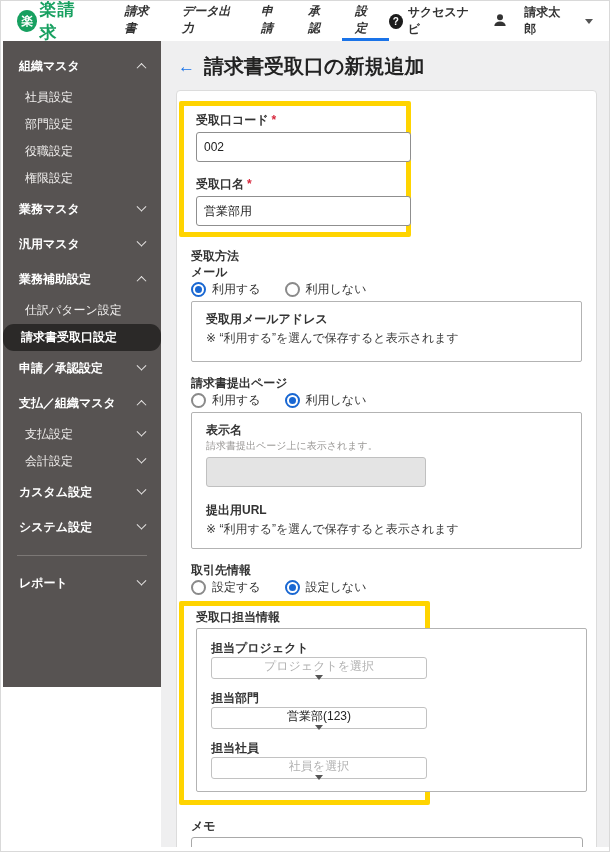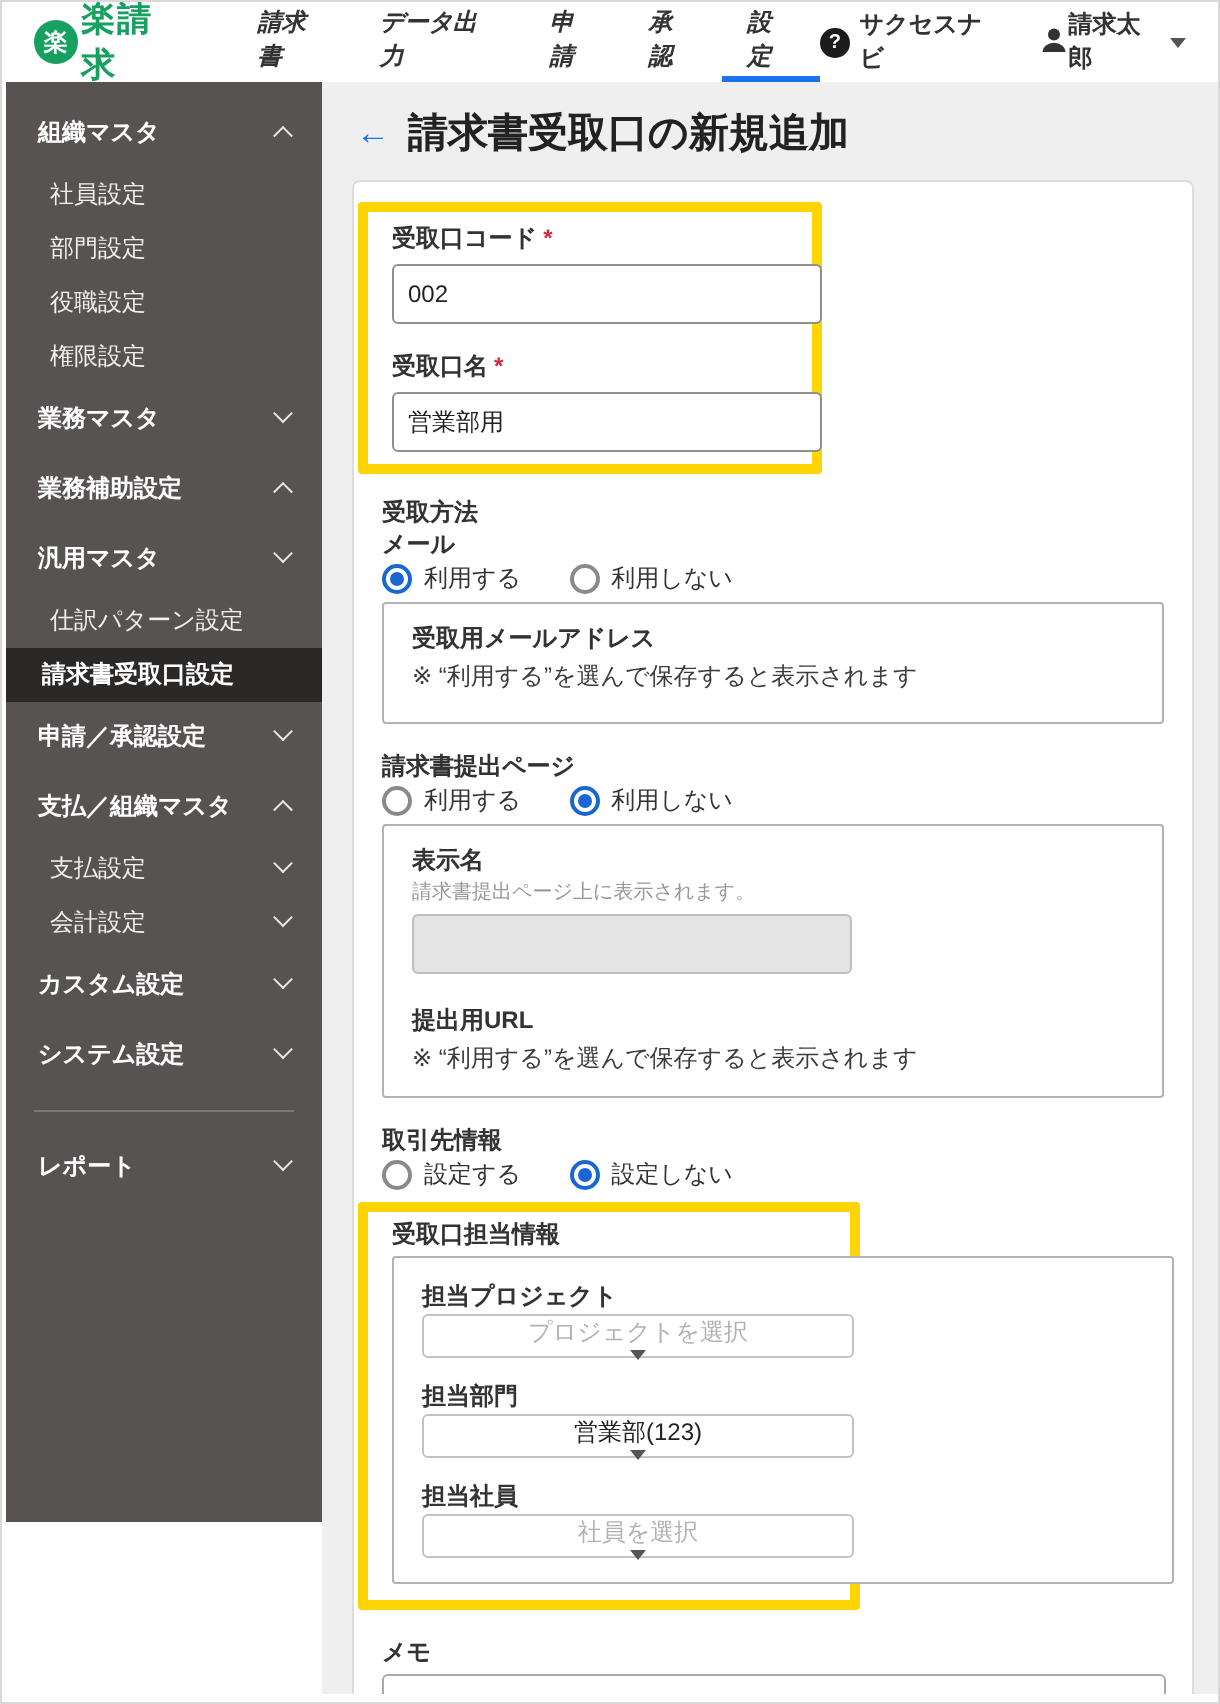--- a/index.html
+++ b/index.html
@@ -18,31 +18,31 @@
   .logo-text { color:#17a060; font-size:17px; font-weight:bold; letter-spacing:1px; }
   .nav { display:flex; margin-left:22px; height:40px; }
   .nav-item { font-size:12px; font-weight:bold; color:#333; padding:0 13px; height:40px;
     display:flex; align-items:center; border-bottom:3px solid transparent; cursor:pointer;font-style:italic; }
   .nav-item.active { border-bottom-color:#1a73e8; }
   .top-right { margin-left:auto; display:flex; align-items:center; gap:18px; }
   .help-link { display:flex; align-items:center; gap:5px; font-size:12px; font-weight:bold; cursor:pointer; }
   .q-icon { width:15px; height:15px; border-radius:50%; background:#1c1c1c; color:#fff;
     font-size:10px; font-weight:bold; display:flex; align-items:center; justify-content:center; }
   .q-icon::before { content:"?"; }
-  .user-menu { display:flex; align-items:center; gap:0; font-size:12px; font-weight:bold; cursor:pointer; }
+  .user-menu { display:flex; align-items:center; gap:17px; font-size:12px; font-weight:bold; cursor:pointer; }
   .dd-caret { width:0; height:0; border-left:4px solid transparent; border-right:4px solid transparent;
     border-top:5px solid #555; margin-left:4px; }
   
-  .sidebar { position:absolute; left:2px; top:40px; width:158px; height:720px;
+  .sidebar { position:absolute; left:2px; top:40px; width:158px; height:646px;
     background:#575352; padding-top:8px; }
   .side-section { display:flex; align-items:center; justify-content:space-between;
     padding:9px 16px 9px 16px; color:#fff; font-size:12px; font-weight:bold; cursor:pointer; }
   .side-sub { display:flex; align-items:center; justify-content:space-between;
     padding:5px 16px 5px 22px; color:#f1efee; font-size:12px; cursor:pointer; }
-  .side-sub.selected { background:#2b2928; font-weight:bold; color:#fff; padding-left:18px; }
+  .side-sub.selected { background:#2b2928; font-weight:bold; color:#fff; padding-left:18px;border-radius:11px; }
   .chev { width:7px; height:7px; border-right:1.6px solid #e9e7e6; border-bottom:1.6px solid #e9e7e6; flex:none; }
   .chev.up { transform:rotate(-135deg) translate(-1px,-1px); }
   .chev.down { transform:rotate(45deg) translate(-2px,-2px); }
   .side-divider { border-top:1px solid #7c7876; margin:10px 14px; }
   
   .main { position:absolute; left:160px; top:40px; width:448px; height:806px;
     background:#efeff0; padding:10px 12px 0 15px; overflow:hidden; }
   .title-row { display:flex; align-items:center; gap:9px; margin:2px 0 10px 2px; }
   .back-arrow { color:#1a73e8; font-size:17px; font-weight:bold; cursor:pointer; line-height:1; }
   .page-title { font-size:20px; font-weight:bold; color:#222; }
@@ -135,26 +135,26 @@
       </div>
     <div class="side-sub">
         <span>権限設定</span>
       </div>
 
     <div class="side-section">
       <span>業務マスタ</span>
         <span class="chev down"></span>
     </div>
     <div class="side-section">
+      <span>汎用マスタ</span>
+        <span class="chev down"></span>
+    </div>
+    <div class="side-section">
       <span>業務補助設定</span>
         <span class="chev up"></span>
-    </div>
-    <div class="side-section">
-      <span>汎用マスタ</span>
-        <span class="chev down"></span>
     </div>
     <div class="side-sub">
         <span>仕訳パターン設定</span>
       </div>
     <div class="side-sub selected">
         <span>請求書受取口設定</span>
       </div>
 
     <div class="side-section">
       <span>申請／承認設定</span>

